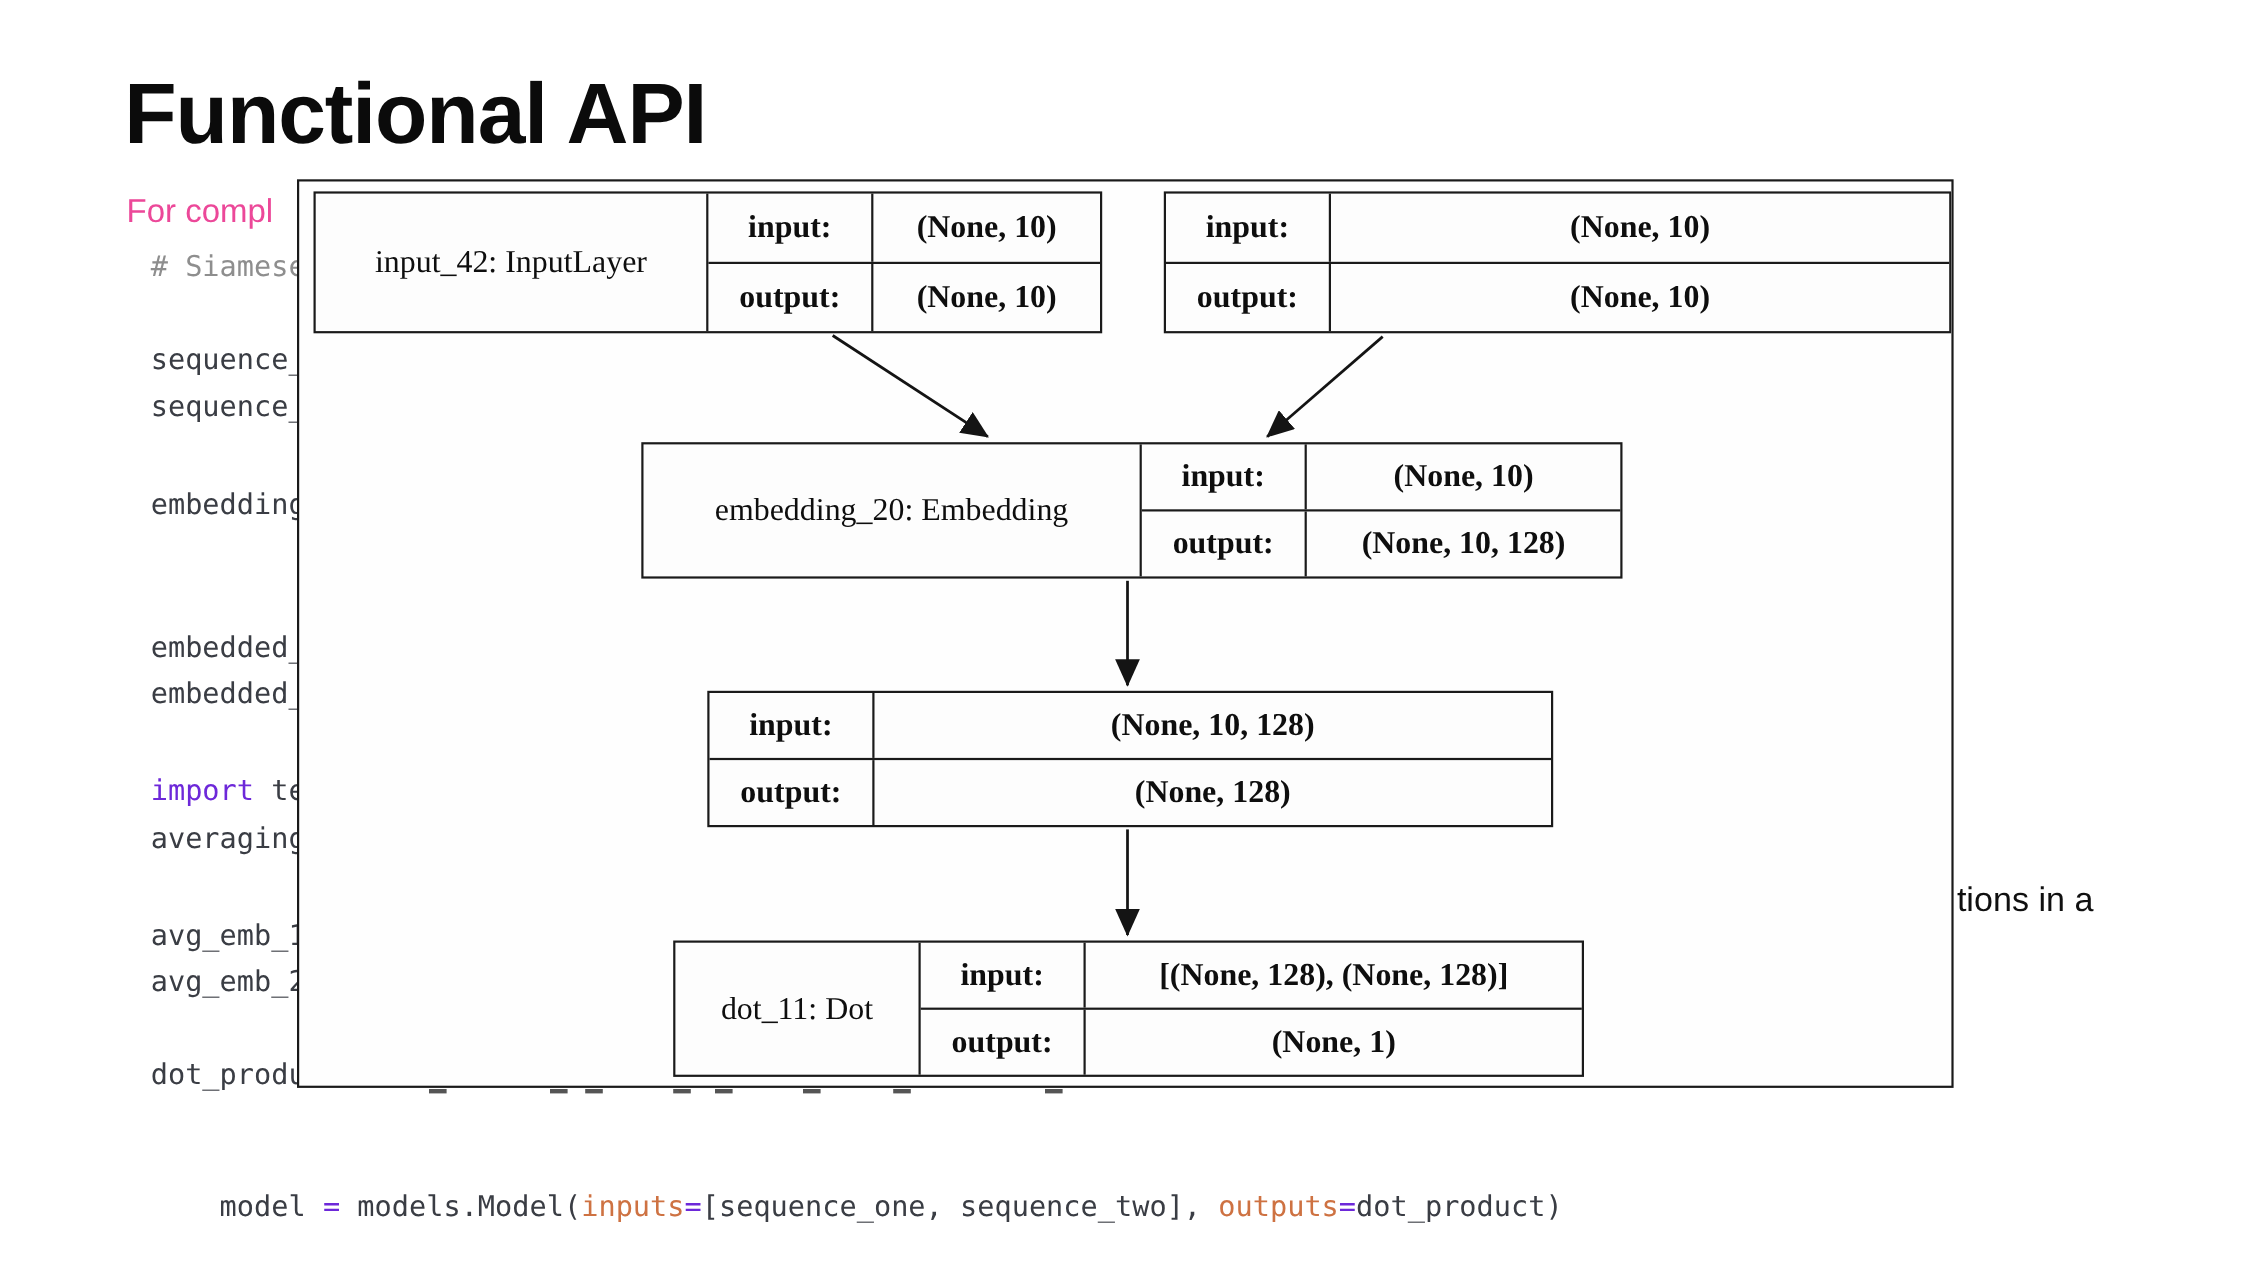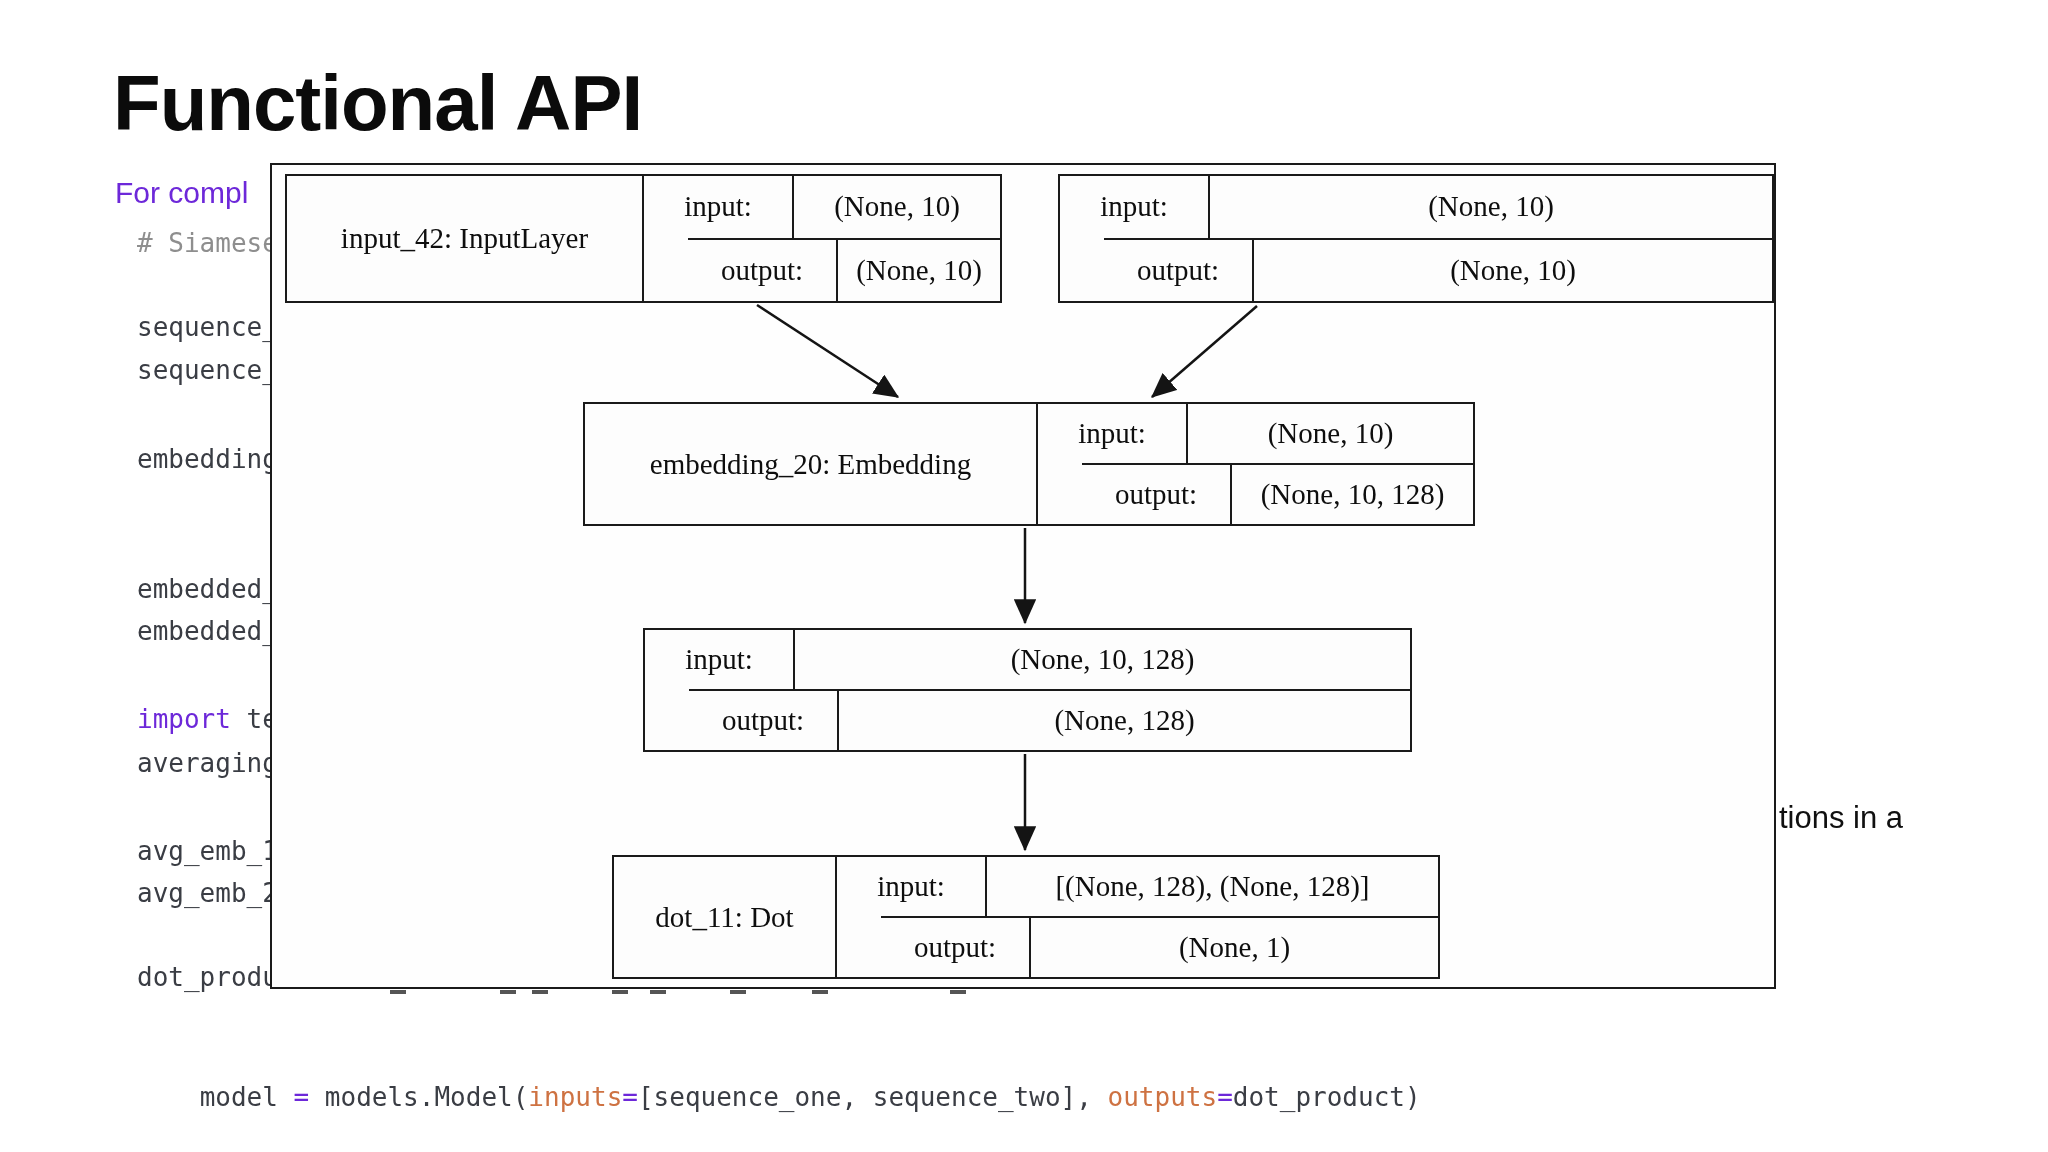--- a/index.html
+++ b/index.html
@@ -3,43 +3,43 @@
 <meta charset="utf-8">
 <style>
   html,body{margin:0;padding:0;background:#ffffff;}
   .stage{position:relative;width:2048px;height:1152px;background:#ffffff;overflow:hidden;
          font-family:"Liberation Sans", sans-serif;border-radius:11px;}
 
   
   .slide-title{position:absolute;left:113px;top:58px;z-index:6;
     font-size:78px;font-weight:700;letter-spacing:-1px;color:#0b0b0b;}
   .slide-subtitle{position:absolute;left:115px;top:176px;z-index:1;
-    font-size:30px;color:#6d28d9;}
+    font-size:30px;color:#ec4899;}
   .right-fragment{position:absolute;left:1779px;top:800px;z-index:0;
     font-size:31px;color:#101010;}
 
   .code-line{position:absolute;left:137px;z-index:1;
     font-family:"DejaVu Sans Mono", monospace;font-size:26px;line-height:30px;white-space:pre;}
   .c-def{color:#3a3d44;}
   .c-com{color:#8e8e8e;}
   .c-kw{color:#6d28d9;}
   .c-par{color:#ce7242;margin-top:44px;}
 
   
   .diagram-box{position:absolute;left:270px;top:163px;width:1506px;height:826px;z-index:5;
     background:#fefefe;border:2px solid #1a1a1a;box-sizing:border-box;}
   .edges-svg{position:absolute;left:0;top:0;width:1506px;height:826px;}
 
   .node{position:absolute;display:flex;background:#fdfdfd;border:2px solid #1a1a1a;
     box-sizing:border-box;font-family:"Liberation Serif", serif;font-size:29px;color:#0e0e0e;}
   .node-name{display:flex;align-items:center;justify-content:center;
     border-right:2px solid #1a1a1a;box-sizing:border-box;text-align:center;}
   .node-rows{flex:1;display:flex;flex-direction:column;}
-  .node-row{flex:1;display:flex;}
-  .node-row + .node-row{border-top:2px solid #1a1a1a;margin-left:44px;}
+  .node-row{flex:1;display:flex;font-weight:bold;}
+  .node-row + .node-row{border-top:2px solid #1a1a1a;}
   .cell{display:flex;align-items:center;justify-content:center;box-sizing:border-box;}
   .cell.lbl{flex:0 0 150px;border-right:2px solid #1a1a1a;}
   .cell.val{flex:1;}
 
   
   .glyph-fragment{position:absolute;top:990px;width:16px;height:4px;background:#2b2b2b;
     opacity:.8;z-index:1;}
 </style>
 </head>
 <body>

